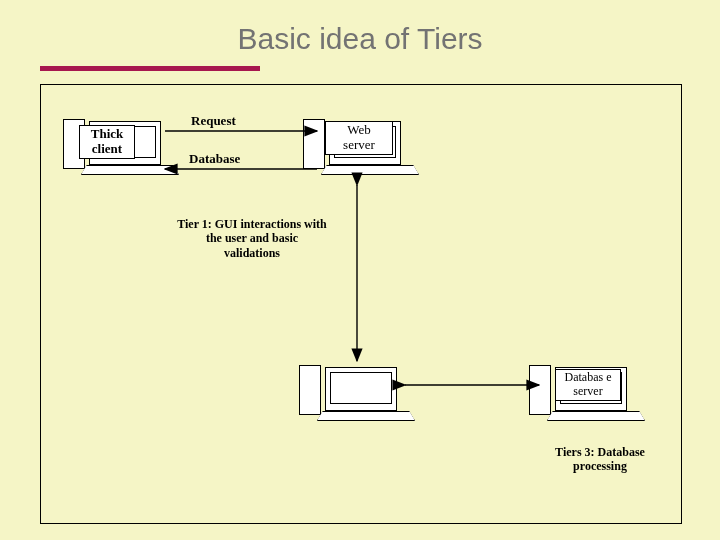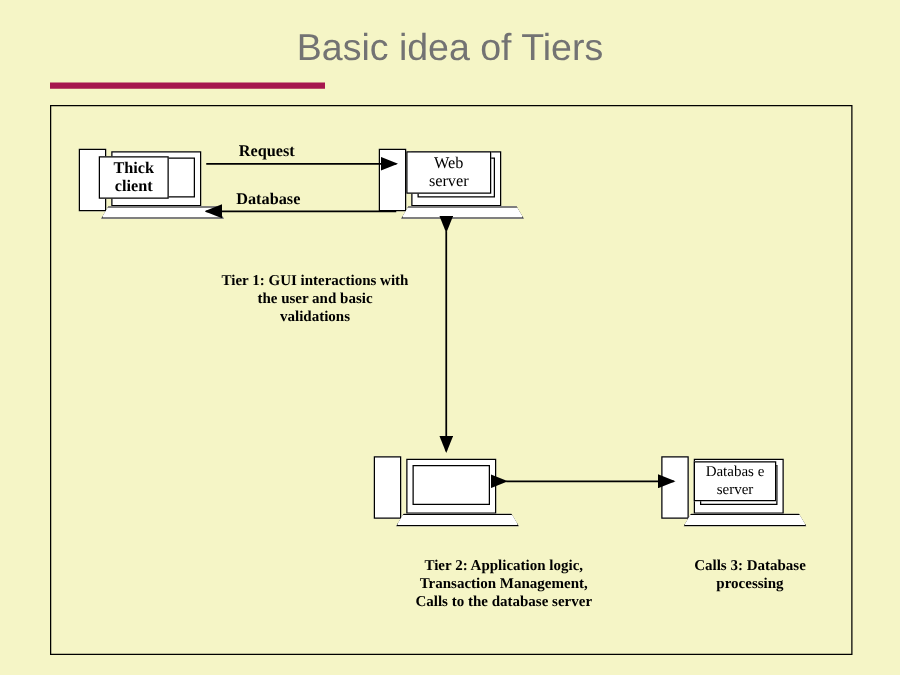--- a/index.html
+++ b/index.html
@@ -127,22 +127,21 @@
       <div class="mon"></div>
       <div class="screen"></div>
       <div class="kbd"></div>
   </div>
   <div class="box" style="left:514px;top:284px;width:66px;height:32px;font-weight:normal;font-size:12px;">Databas e server</div>
 
   <div class="arrow-label" style="left:150px;top:28px;">Request</div>
   <div class="arrow-label" style="left:148px;top:66px;">Database</div>
 
   <div class="cap" style="left:136px;top:132px;width:150px;">Tier 1: GUI interactions with the user and basic validations</div>
-  <div class="cap" style="left:282px;top:360px;width:160px;">Tier 2: Application logic, Transaction Management, Calls to the database server</div>
-  <div class="cap" style="left:494px;top:360px;width:130px;">Calls 3: Database processing</div>
+  <div class="cap" style="left:494px;top:360px;width:130px;">Tiers 3: Database processing</div>
 
   <svg class="arrows">
     <defs>
       <marker id="ah" markerWidth="10" markerHeight="8" refX="9" refY="4" orient="auto">
         <path d="M0,0 L10,4 L0,8 Z" fill="#000"></path>
       </marker>
     </defs>
 
     <line x1="124" y1="46" x2="276" y2="46" stroke="#000" stroke-width="1.4" marker-end="url(#ah)"></line>
 

